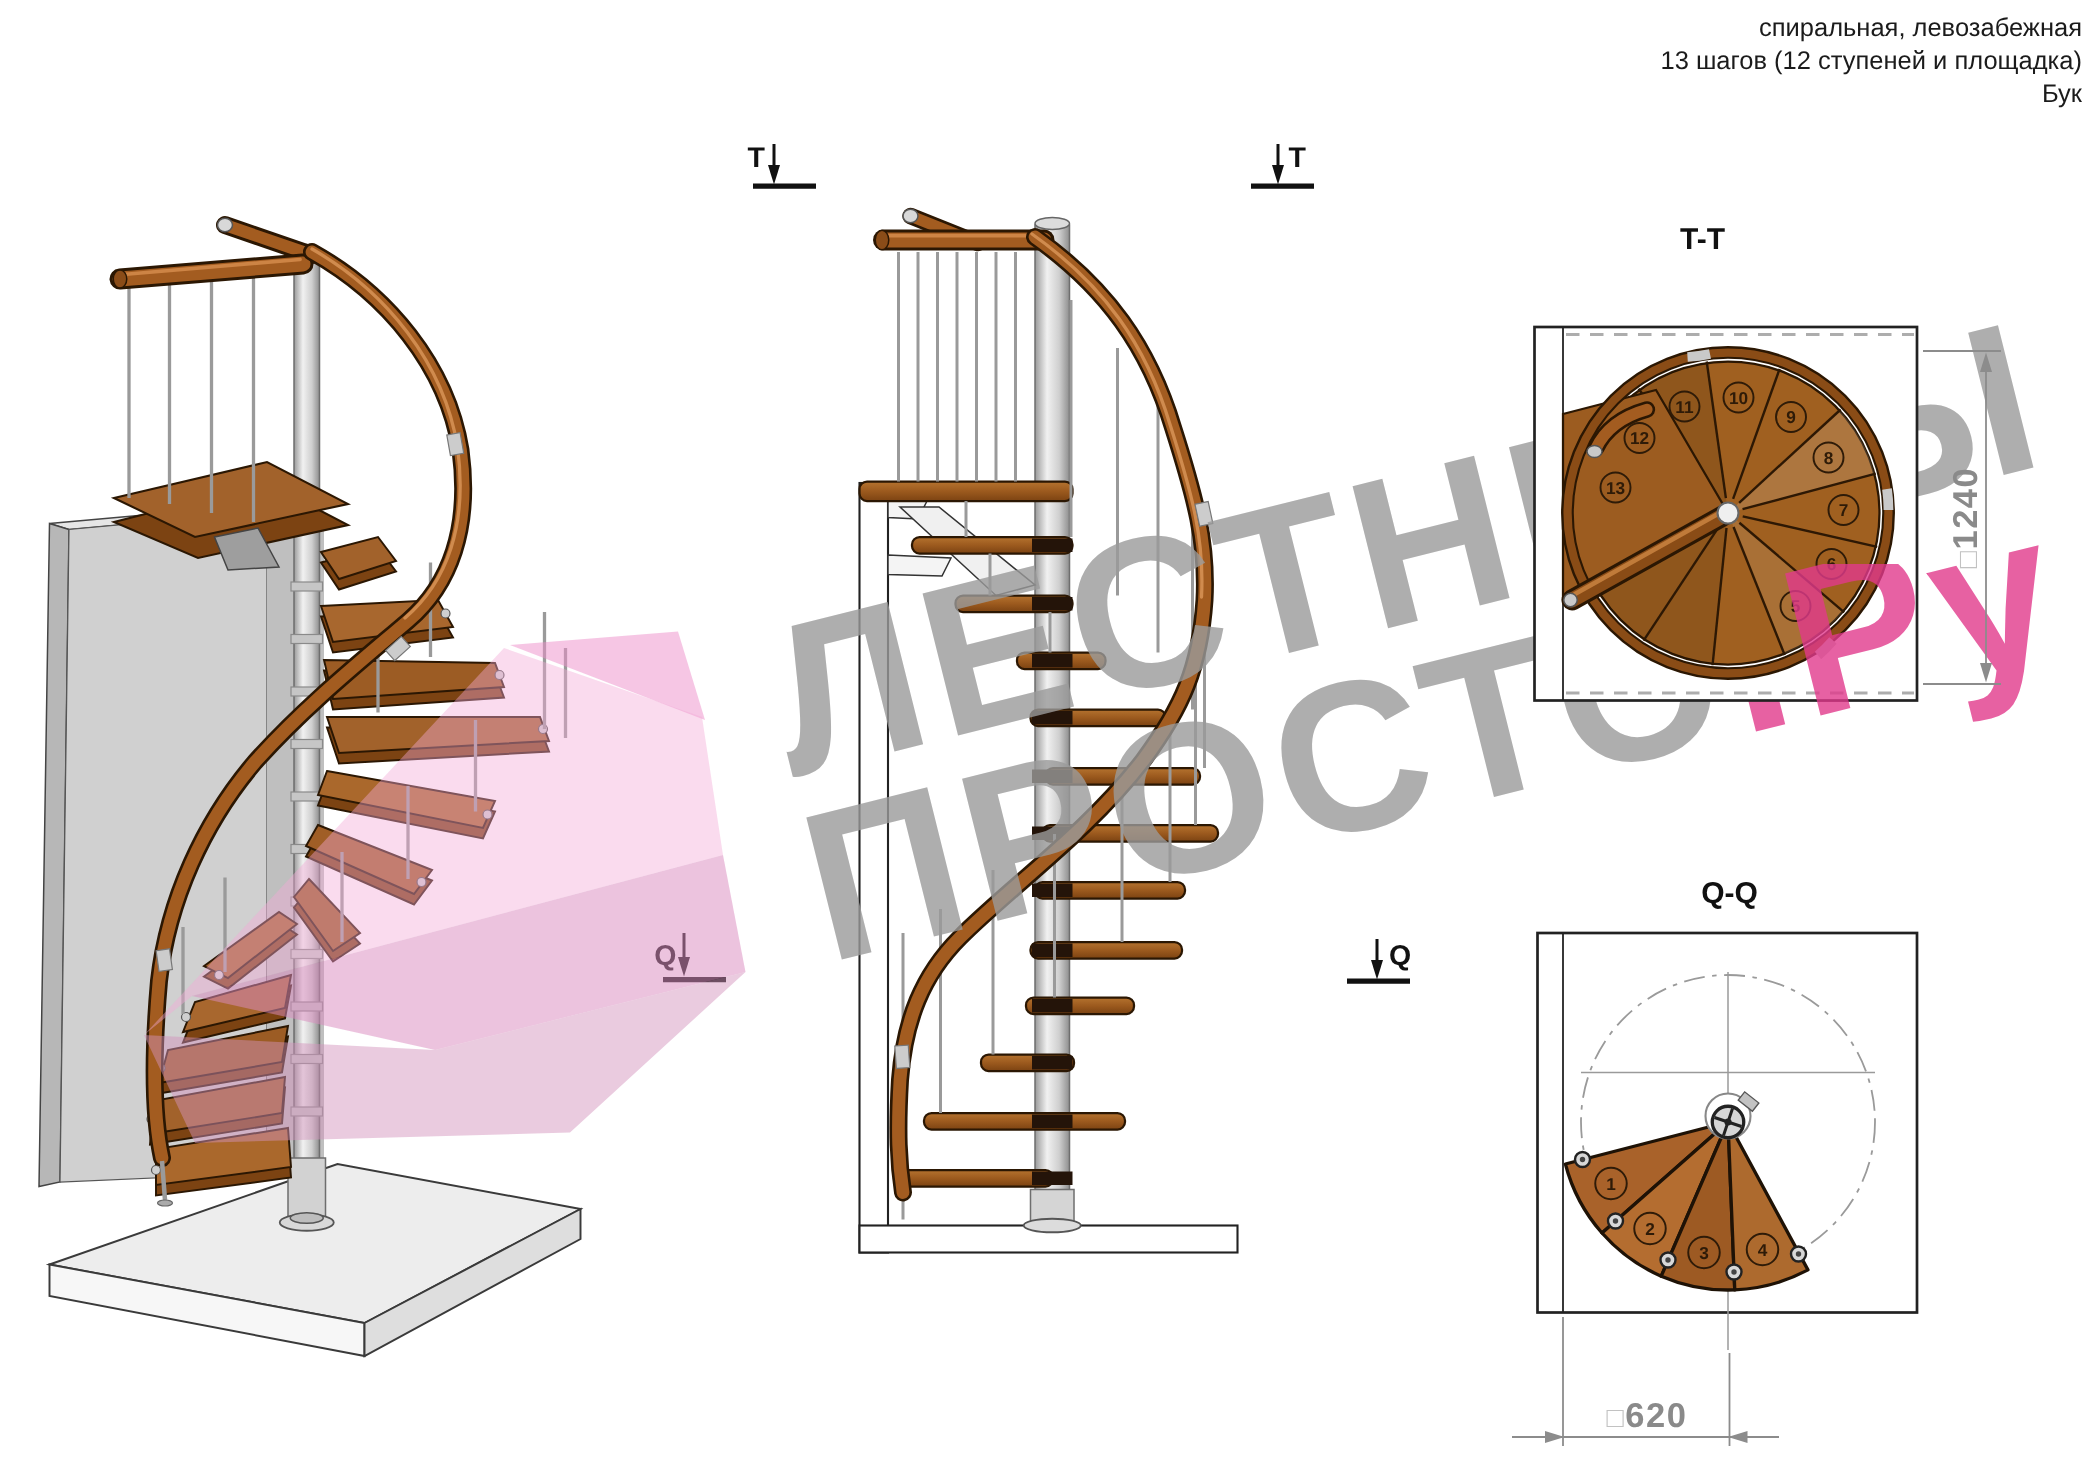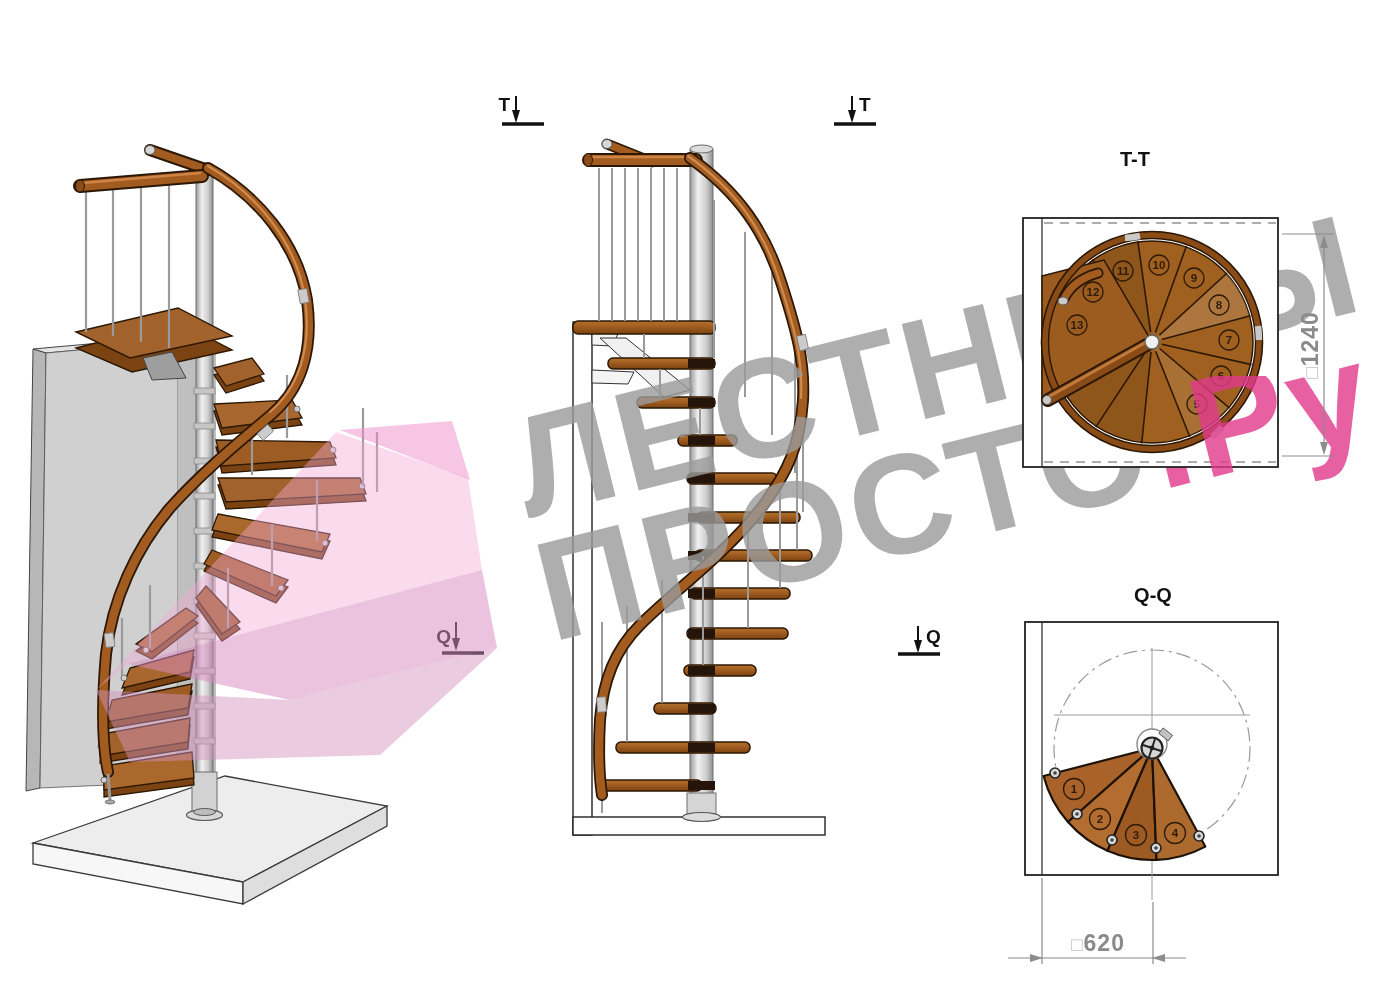--- a/index.html
+++ b/index.html
@@ -13,20 +13,25 @@
   .dimTxt{font-size:23px;font-weight:bold;fill:#8a8a8a;letter-spacing:1px;}
   .dimSq{fill:#c2c2c2;font-size:19px;font-weight:bold;}
   .wm1,.wm2{font-size:142px;font-weight:bold;letter-spacing:5px;}
 </style>
 </head>
 <body>
 
 <div class="stage">
 
   
+  <div class="hdr">
+    <div>спиральная, левозабежная</div>
+    <div>13 шагов (12 ступеней и площадка)</div>
+    <div>Бук</div>
+  </div>
 
   <svg width="1400" height="988" viewBox="0 0 1400 988">
     <defs>
       <linearGradient id="gPole" x1="0" y1="0" x2="1" y2="0">
         <stop offset="0" stop-color="#9a9a9a"></stop>
           <stop offset="0.35" stop-color="#f1f1f1"></stop>
         <stop offset="0.7" stop-color="#cfcfcf"></stop>
           <stop offset="1" stop-color="#8e8e8e"></stop>
       </linearGradient>
       <linearGradient id="gWoodV" x1="0" y1="0" x2="0" y2="1">

